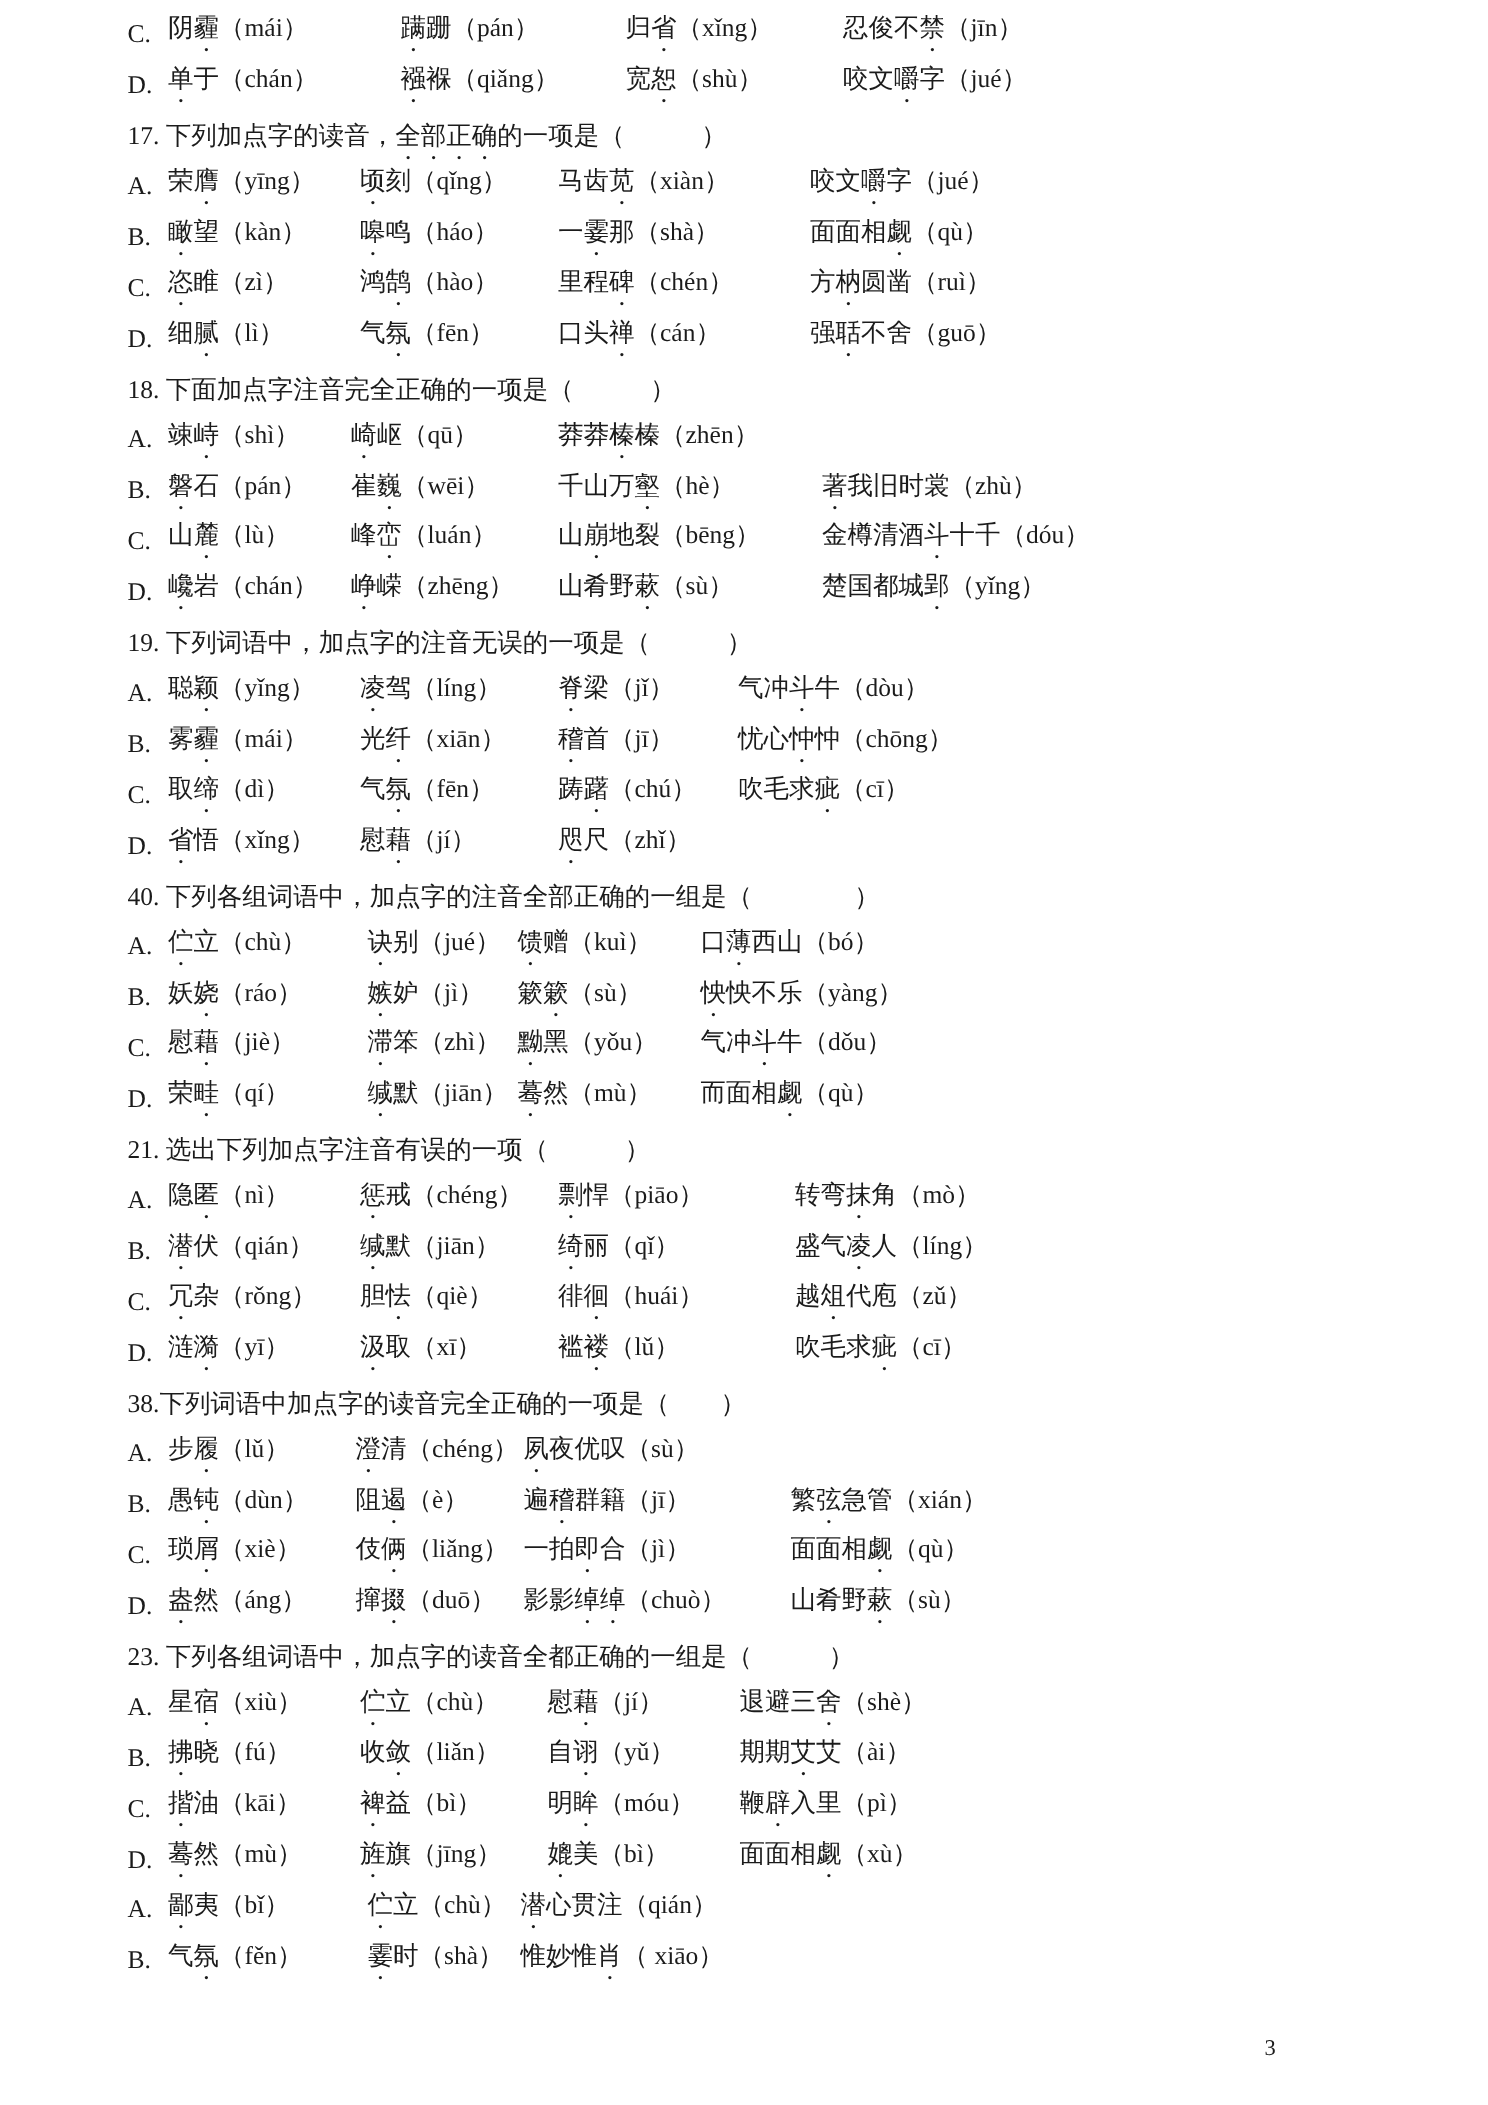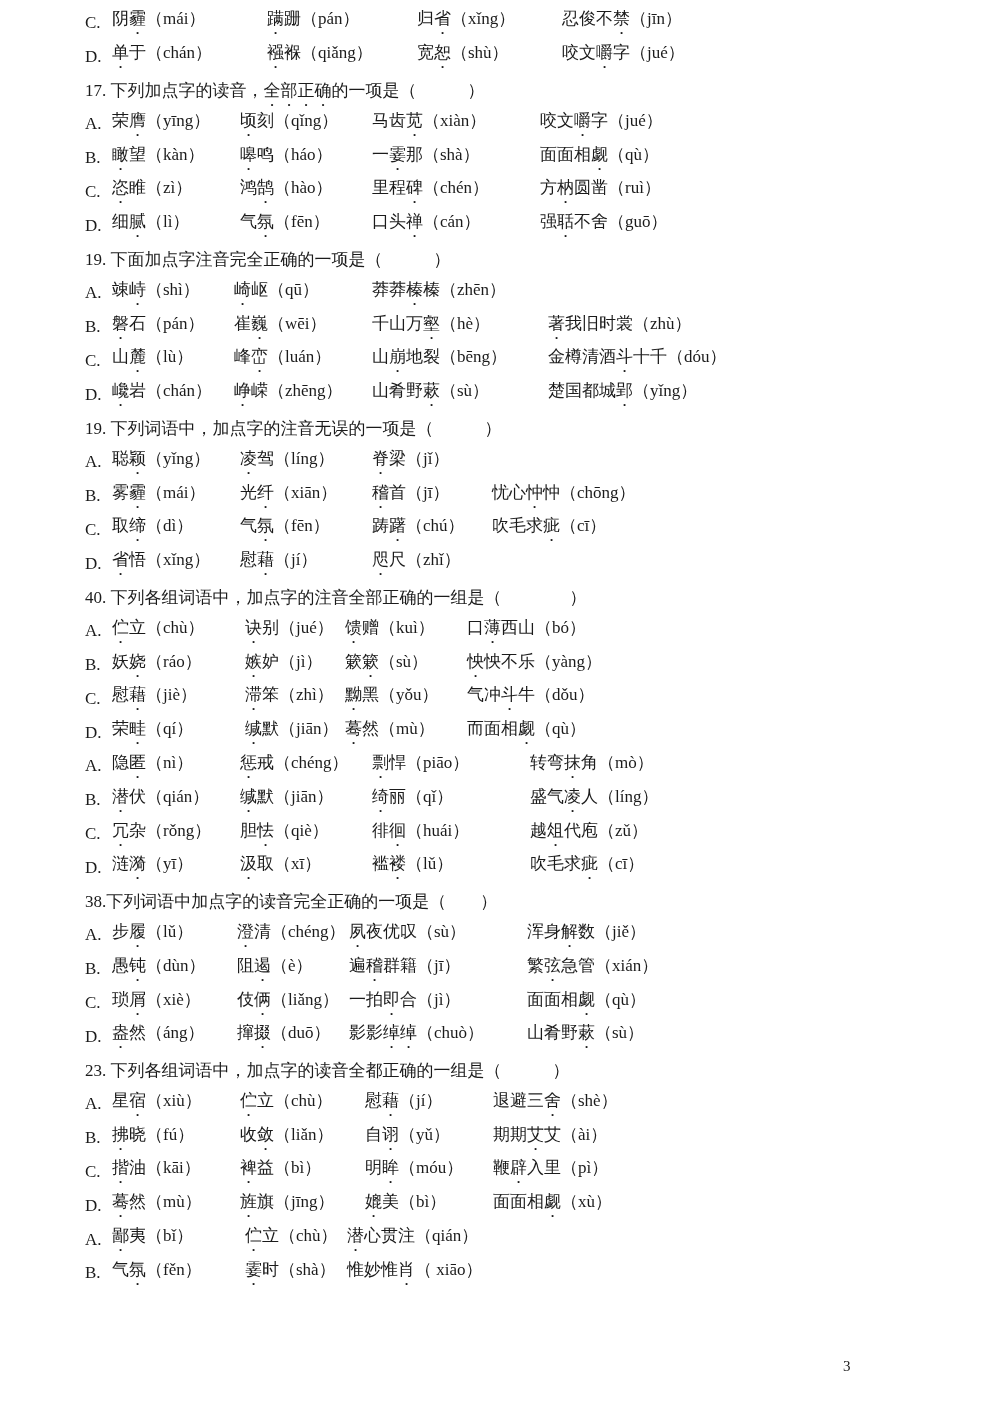--- a/index.html
+++ b/index.html
@@ -76,21 +76,21 @@
         </div>
         <div class="row opt">
     <span class="cell opt-label">D.</span>
   <span class="cell word">细<span class="em-dot">腻</span>（lì）</span>
           <span class="cell word">气<span class="em-dot">氛</span>（fēn）</span>
           <span class="cell word">口头<span class="em-dot">禅</span>（cán）</span>
           <span class="cell word">强<span class="em-dot">聒</span>不舍（guō）</span>
         </div>
       </section>
       <section class="question q18">
-        <div class="q-header row cell">19. 下面加点字注音完全正确的一项是（　　　）</div>
+        <div class="q-header row cell">18. 下面加点字注音完全正确的一项是（　　　）</div>
         <div class="row opt">
     <span class="cell opt-label">A.</span>
   <span class="cell word">竦<span class="em-dot">峙</span>（shì）</span>
           <span class="cell word"><span class="em-dot">崎</span>岖（qū）</span>
           <span class="cell word">莽莽<span class="em-dot">榛</span>榛（zhēn）</span>
         </div>
         <div class="row opt">
     <span class="cell opt-label">B.</span>
   <span class="cell word"><span class="em-dot">磐</span>石（pán）</span>
           <span class="cell word">崔<span class="em-dot">巍</span>（wēi）</span>
@@ -112,20 +112,21 @@
           <span class="cell word">楚国都城<span class="em-dot">郢</span>（yǐng）</span>
         </div>
       </section>
       <section class="question q19">
         <div class="q-header row cell">19. 下列词语中，加点字的注音无误的一项是（　　　）</div>
         <div class="row opt">
     <span class="cell opt-label">A.</span>
   <span class="cell word">聪<span class="em-dot">颖</span>（yǐng）</span>
           <span class="cell word"><span class="em-dot">凌</span>驾（líng）</span>
           <span class="cell word"><span class="em-dot">脊</span>梁（jǐ）</span>
+          <span class="cell word">气冲<span class="em-dot">斗</span>牛（dòu）</span>
         </div>
         <div class="row opt">
     <span class="cell opt-label">B.</span>
   <span class="cell word">雾<span class="em-dot">霾</span>（mái）</span>
           <span class="cell word">光<span class="em-dot">纤</span>（xiān）</span>
           <span class="cell word"><span class="em-dot">稽</span>首（jī）</span>
           <span class="cell word">忧心<span class="em-dot">忡</span>忡（chōng）</span>
         </div>
         <div class="row opt">
     <span class="cell opt-label">C.</span>
@@ -166,20 +167,21 @@
         </div>
         <div class="row opt">
     <span class="cell opt-label">D.</span>
   <span class="cell word">荣<span class="em-dot">畦</span>（qí）</span>
           <span class="cell word"><span class="em-dot">缄</span>默（jiān）</span>
           <span class="cell word"><span class="em-dot">蓦</span>然（mù）</span>
           <span class="cell word">而面相<span class="em-dot">觑</span>（qù）</span>
         </div>
       </section>
       <section class="question q21">
+        <div class="q-header row cell">21. 选出下列加点字注音有误的一项（　　　）</div>
         <div class="row opt">
     <span class="cell opt-label">A.</span>
   <span class="cell word">隐<span class="em-dot">匿</span>（nì）</span>
           <span class="cell word"><span class="em-dot">惩</span>戒（chéng）</span>
           <span class="cell word"><span class="em-dot">剽</span>悍（piāo）</span>
           <span class="cell word">转弯<span class="em-dot">抹</span>角（mò）</span>
         </div>
         <div class="row opt">
     <span class="cell opt-label">B.</span>
   <span class="cell word"><span class="em-dot">潜</span>伏（qián）</span>
@@ -202,21 +204,20 @@
           <span class="cell word">吹毛求<span class="em-dot">疵</span>（cī）</span>
         </div>
       </section>
       <section class="question q22">
         <div class="q-header row cell">38.下列词语中加点字的读音完全正确的一项是（　　）</div>
         <div class="row opt">
     <span class="cell opt-label">A.</span>
   <span class="cell word">步<span class="em-dot">履</span>（lǔ）</span>
           <span class="cell word"><span class="em-dot">澄</span>清（chéng）</span>
           <span class="cell word"><span class="em-dot">夙</span>夜优叹（sù）</span>
-          <span class="cell word">浑身<span class="em-dot">解</span>数（jiě）</span>
         </div>
         <div class="row opt">
     <span class="cell opt-label">B.</span>
   <span class="cell word">愚<span class="em-dot">钝</span>（dùn）</span>
           <span class="cell word">阻<span class="em-dot">遏</span>（è）</span>
           <span class="cell word">遍<span class="em-dot">稽</span>群籍（jī）</span>
           <span class="cell word">繁<span class="em-dot">弦</span>急管（xián）</span>
         </div>
         <div class="row opt">
     <span class="cell opt-label">C.</span>

